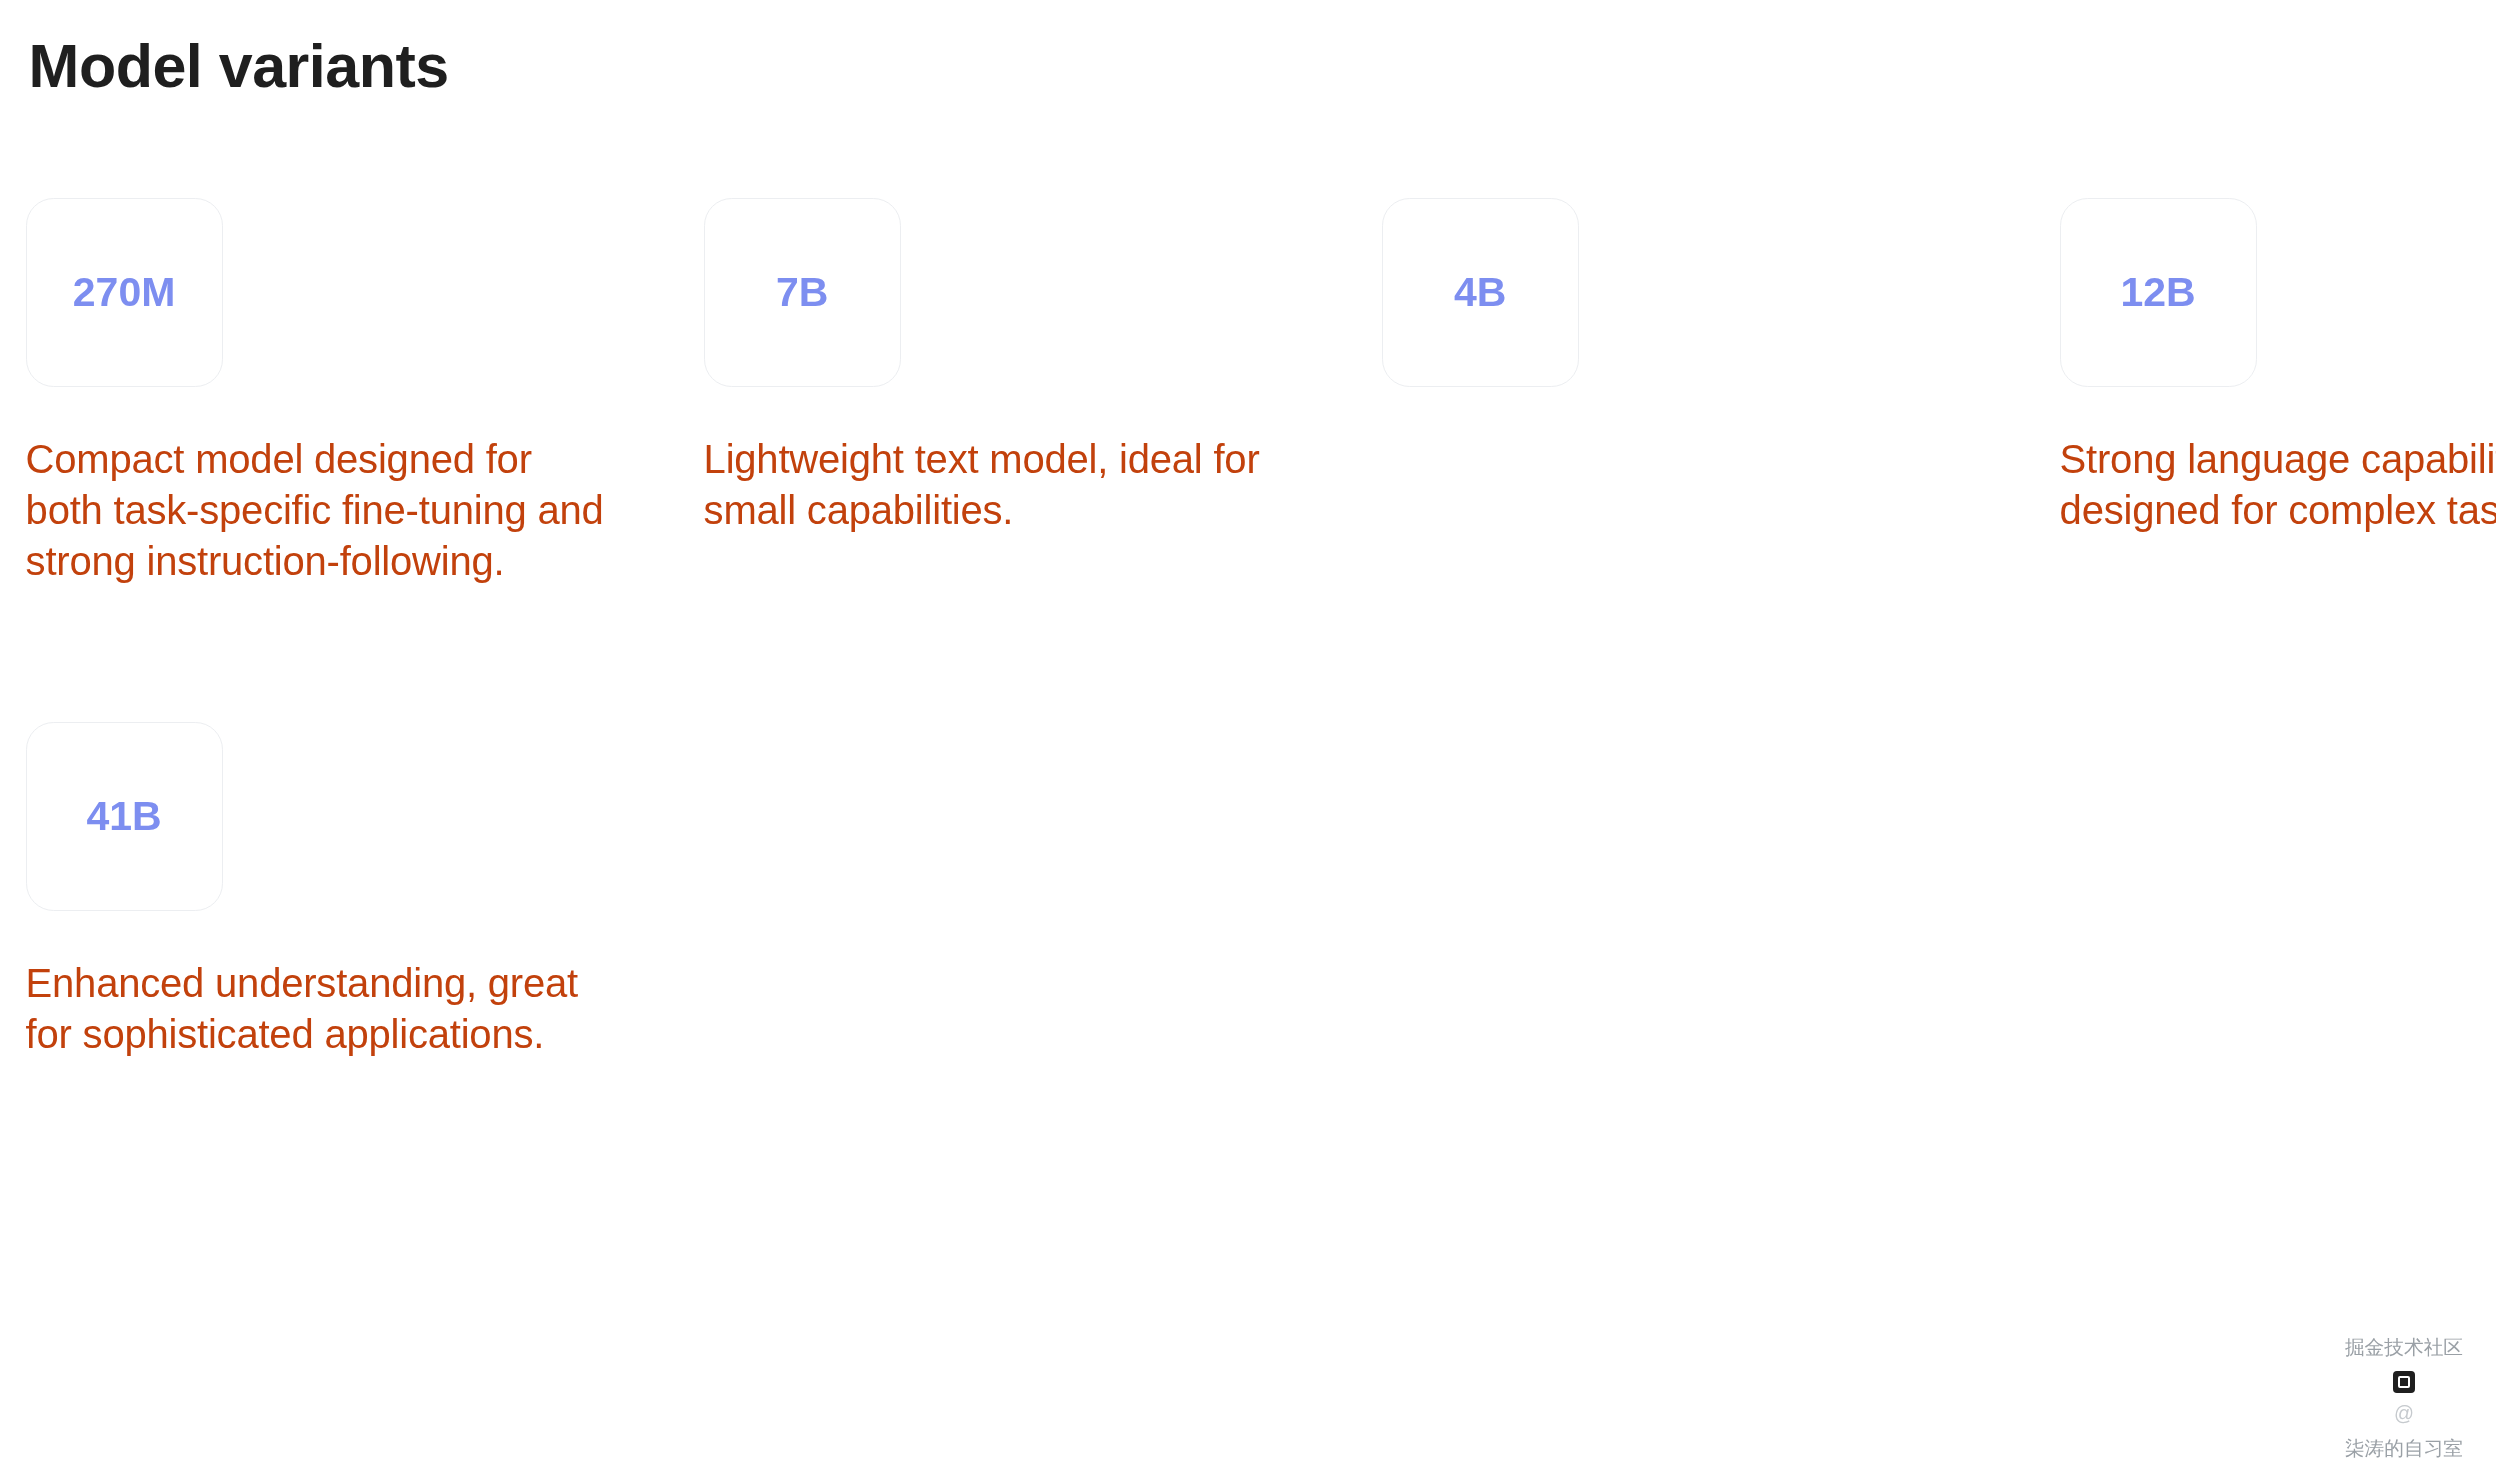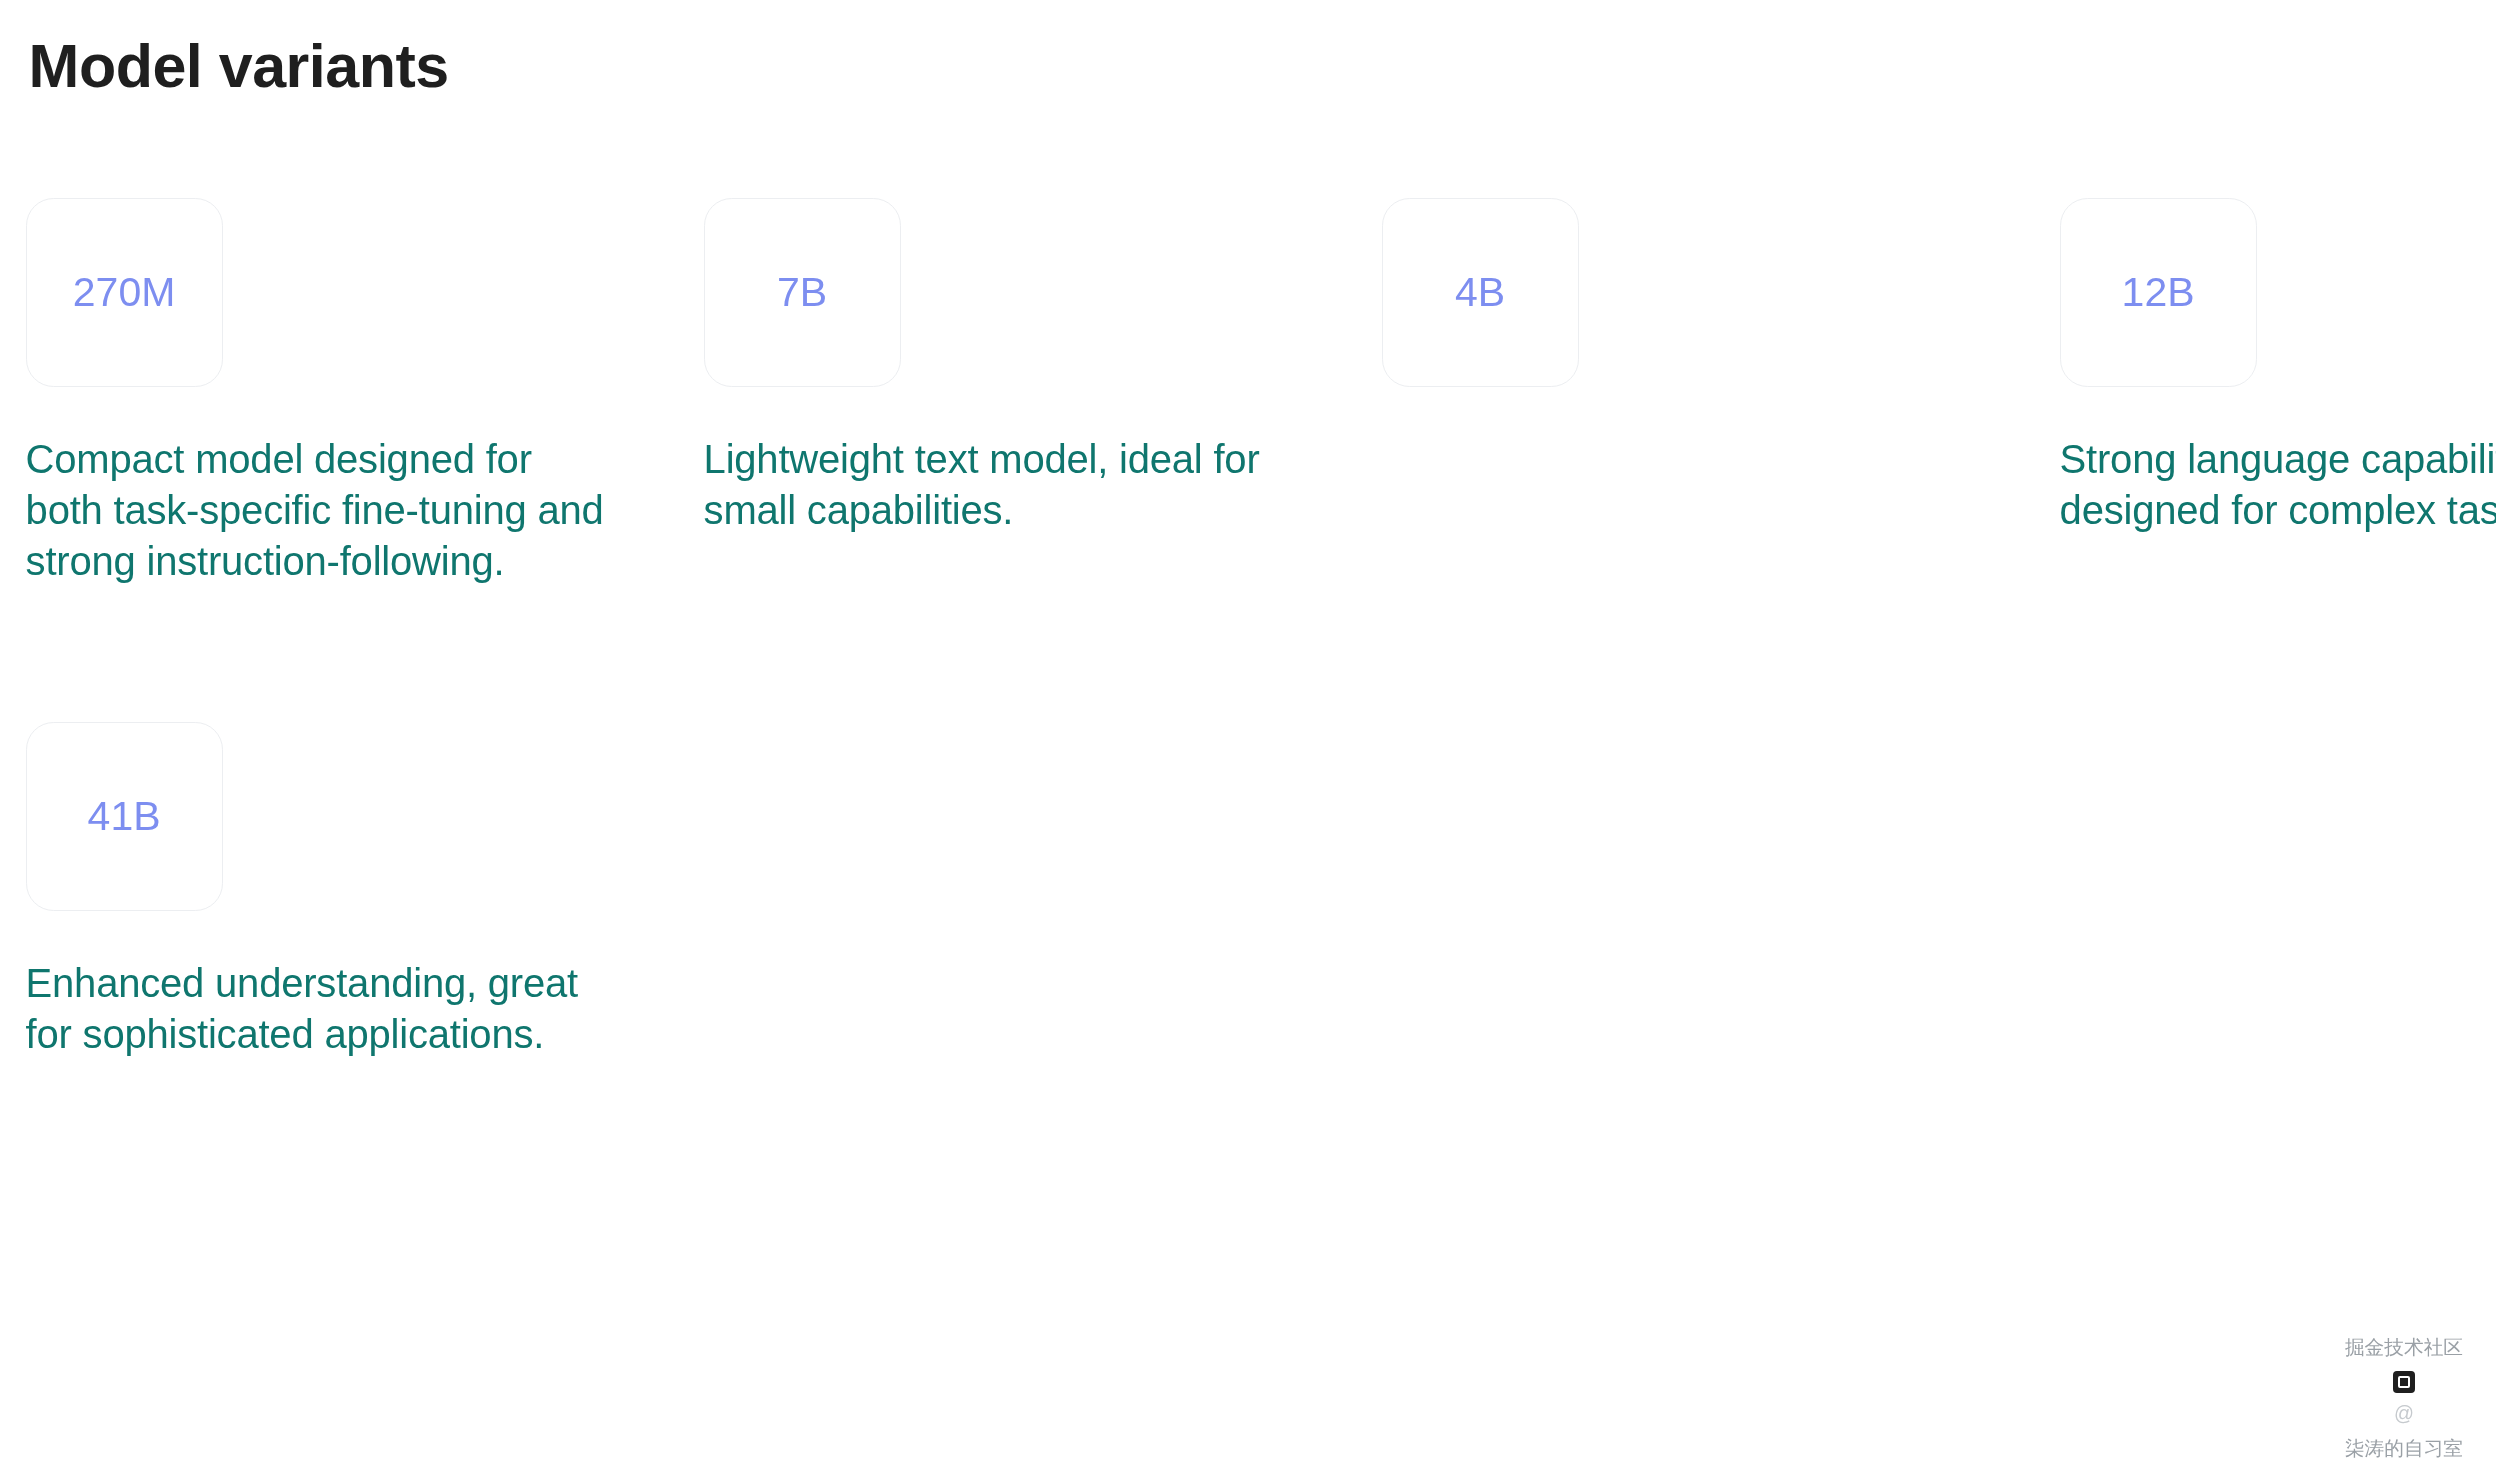--- a/index.html
+++ b/index.html
@@ -47,30 +47,30 @@
     border: 1.5px solid #eceef1;
     border-radius: 27.6px;
     background: #ffffff;
     display: flex;
     align-items: center;
     justify-content: center;
     box-sizing: border-box;
   }
   .badge-label {
     font-size: 41px;
-    font-weight: 400;
+    font-weight: 700;
     color: #7d8ef0;
     letter-spacing: 0px;
   }
   .variant-desc {
     margin-top: 47px;
     font-size: 40px;
     line-height: 1.28;
     font-weight: 400;
-    color: #0f766e;
+    color: #c2410c;
     letter-spacing: -0.2px;
     max-width: 591px;
   }
   .variant-card.wide .variant-desc {
     max-width: 571px;
   }
   .watermark {
     position: absolute;
     right: 33px;
     bottom: 21.7px;

